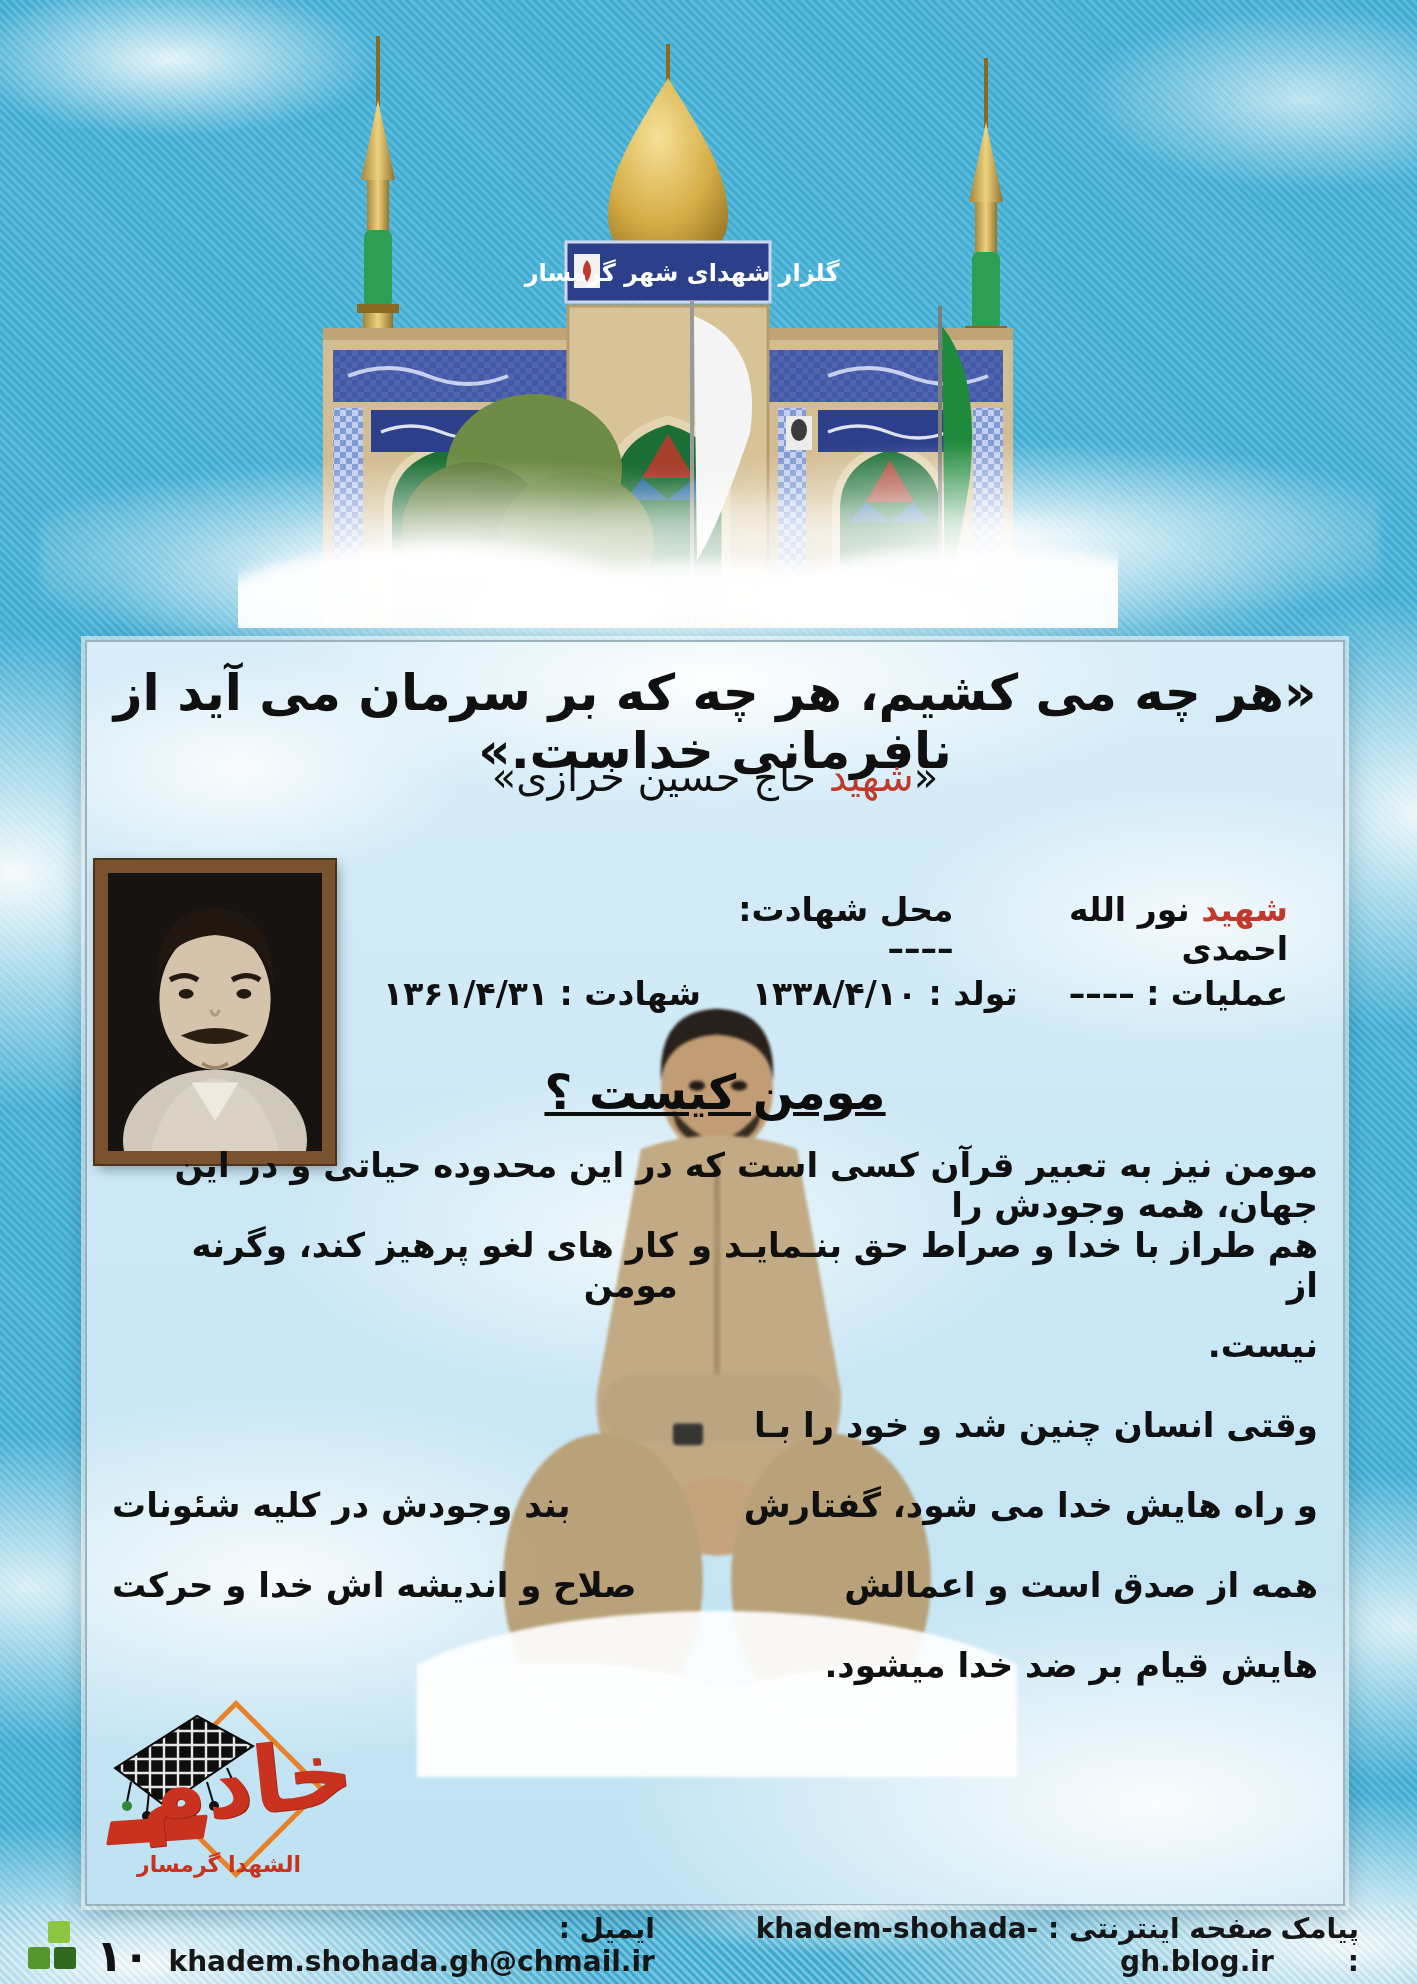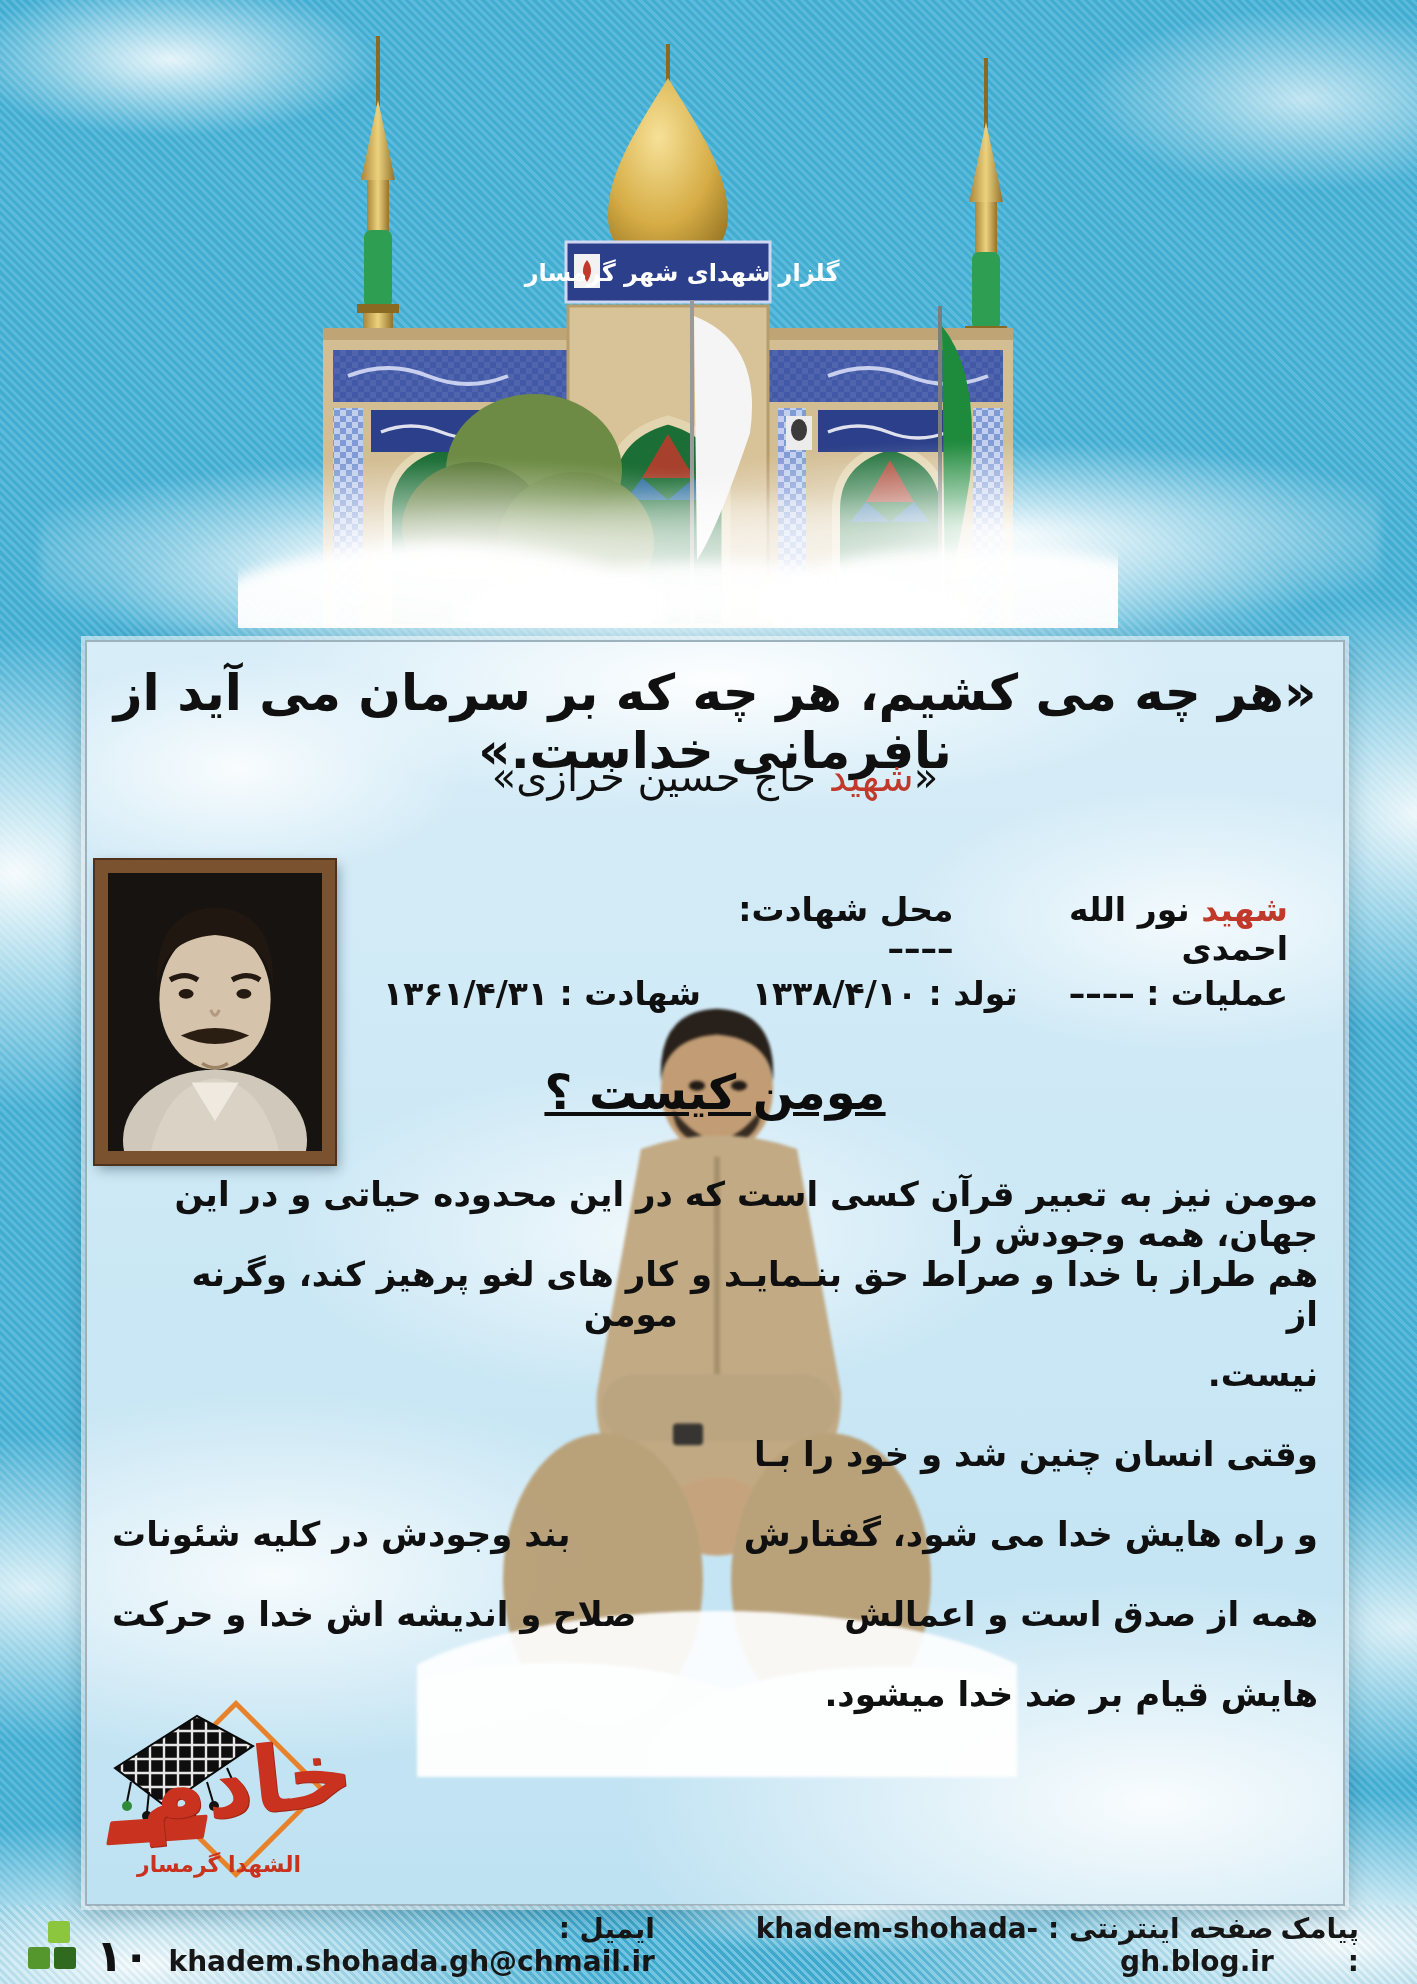--- a/index.html
+++ b/index.html
@@ -64,21 +64,21 @@
   .info-row{position:absolute;display:flex;direction:rtl;z-index:4;
     font-size:33px;font-weight:bold;color:#101010;}
   .info-row1{top:248px;right:55px;width:625px;justify-content:space-between;}
   .info-row2{top:332px;right:55px;width:905px;justify-content:space-between;}
   .article-title{
     position:absolute;top:422px;left:20px;right:20px;text-align:center;
     font-size:48px;font-weight:bold;color:#0d0d0d;z-index:4;text-decoration:underline;
   }
   .soldier{position:absolute;left:330px;top:345px;width:600px;height:790px;z-index:1;
     filter:blur(1.5px) saturate(.92);opacity:.97;}
-  .body-text{position:absolute;top:532px;left:25px;right:25px;z-index:4;}
+  .body-text{position:absolute;top:503px;left:25px;right:25px;z-index:4;}
   .body-line{
     display:flex;direction:rtl;justify-content:space-between;align-items:center;
     height:80px;font-size:34px;font-weight:bold;color:#101010;
   }
   
   .logo{position:absolute;left:8px;top:1068px;width:275px;height:192px;z-index:5;}
   .logo .diamond{
     position:absolute;left:78px;top:16px;width:116px;height:116px;
     border:5px solid #e8822a;transform:rotate(45deg);background:transparent;
   }

